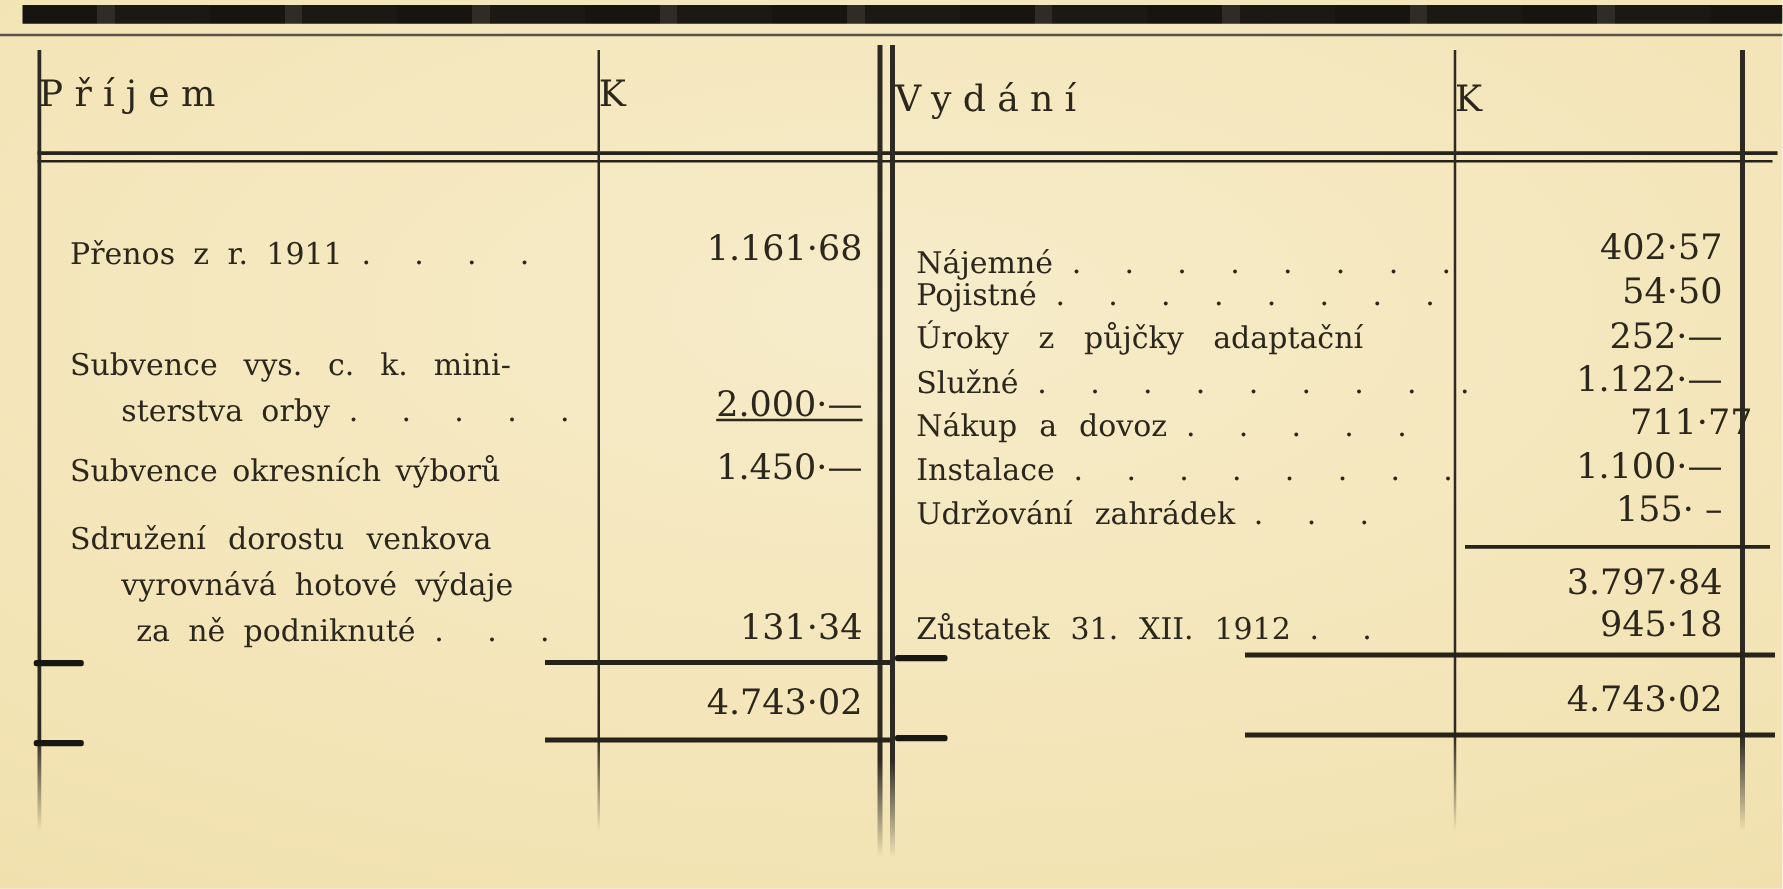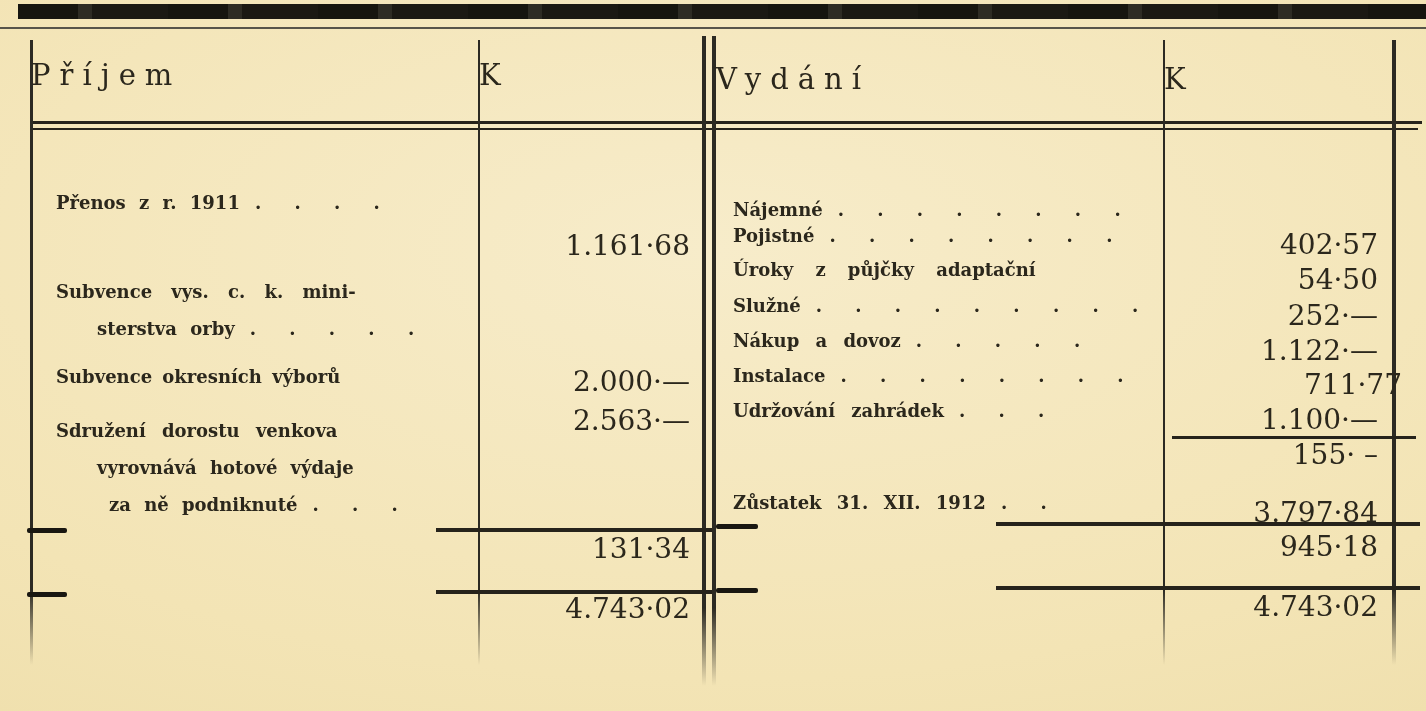--- a/index.html
+++ b/index.html
@@ -2,22 +2,22 @@
 <html><head>
 <meta charset="utf-8">
 <style>
   html,body { margin:0; padding:0; }
   .page {
     position:relative; width:1426px; height:711px; overflow:hidden;
     background: radial-gradient(120% 110% at 50% 35%, #f7ecca 0%, #f3e4b5 55%, #ebdaa3 100%);
     font-family:"DejaVu Serif","Liberation Serif",serif;
     color:#2b271c;
   }
-  .txt  { position:absolute; font-size:18px; line-height:30px; white-space:nowrap; word-spacing:7px;font-weight:bold; }
-  .amt  { position:absolute; font-size:28px; line-height:30px; white-space:nowrap; text-align:right;margin-top:47px; }
+  .txt  { position:absolute; font-size:24px; line-height:30px; white-space:nowrap; word-spacing:7px; }
+  .amt  { position:absolute; font-size:28px; line-height:30px; white-space:nowrap; text-align:right; }
   .amt.l{ left:478px; width:212px; }
   .amt.r{ left:1164px; width:214px; }
   .dots { letter-spacing:9px; word-spacing:9px; margin-left:15px; }
   .hdr  { position:absolute; font-size:29px; letter-spacing:9px; white-space:nowrap; }
   .vline{ position:absolute; background:linear-gradient(to bottom, #2c2a23 0%, #2c2a23 88%, rgba(44,42,35,0) 100%); }
   .hline{ position:absolute; background:#26231b; }
   .tick { position:absolute; background:#191711; border-radius:2px; }
 
   
   #topbar  { left:18px; top:4px; width:1408px; height:15px;
@@ -46,21 +46,21 @@
   #i0  { left:56px; top:188px; }
   #i1a { left:56px; top:277px; word-spacing:13px; }
   #i1b { left:97px; top:314px; }
   #i2  { left:56px; top:362px; word-spacing:4px; }
   #i3a { left:56px; top:416px; word-spacing:10px; }
   #i3b { left:97px; top:453px; }
   #i3c { left:97px; top:490px;margin-left:12px; }
 
   
   #ia0  { top:184px; }
-  #ia1  { top:320px; }
+  #ia1  { top:309px;text-decoration:underline; }
   #ia2  { top:359px; }
   #ia3  { top:487px; }
   #itot { top:547px; }
 
   
   #e0 { left:733px; top:195px; }
   #e1 { left:733px; top:221px; }
   #e2 { left:733px; top:255px; word-spacing:16px; }
   #e3 { left:733px; top:291px; }
   #e4 { left:733px; top:326px; word-spacing:10px; }
@@ -115,21 +115,21 @@
     <span>sterstva orby</span><span class="dots">. . . . .</span>
   </div>
   <div class="txt" id="i3a">Sdružení dorostu venkova</div>
   <div class="txt" id="i3b">vyrovnává hotové výdaje</div>
   <div class="txt" id="i3c">
     <span>za ně podniknuté</span><span class="dots">. . .</span>
   </div>
 
   <div class="amt l" id="ia0">1.161·68</div>
   <div class="amt l" id="ia1">2.000·—</div>
-  <div class="amt l" id="ia2">2.563·—</div>
+  <div class="amt l" id="ia2">1.450·—</div>
   <div class="amt l" id="ia3">131·34</div>
   <div class="amt l" id="itot">4.743·02</div>
 
   <div class="txt" id="e0">
     <span>Nájemné</span><span class="dots">. . . . . . . .</span>
   </div>
   <div class="txt" id="e1">
     <span>Pojistné</span><span class="dots">. . . . . . . .</span>
   </div>
   <div class="txt" id="e2">

